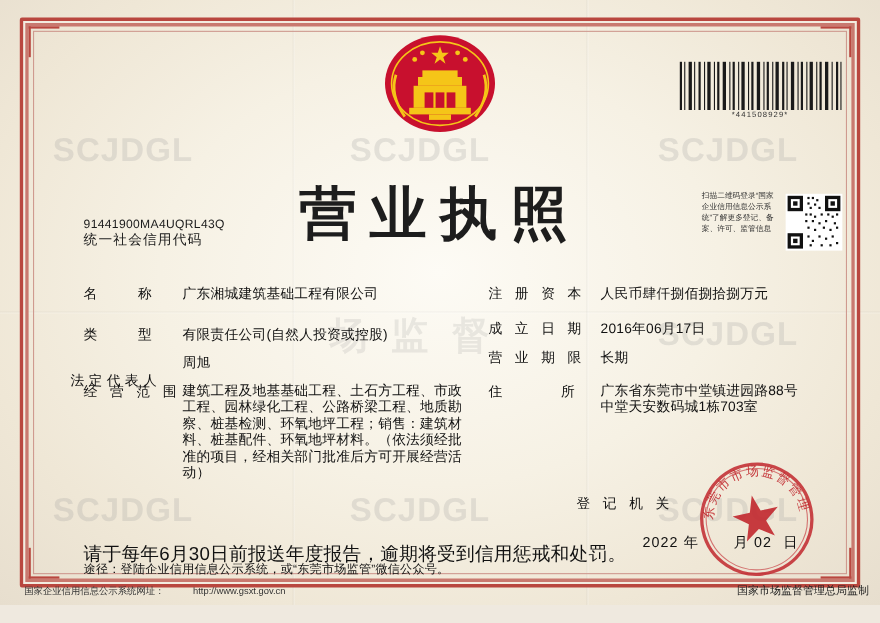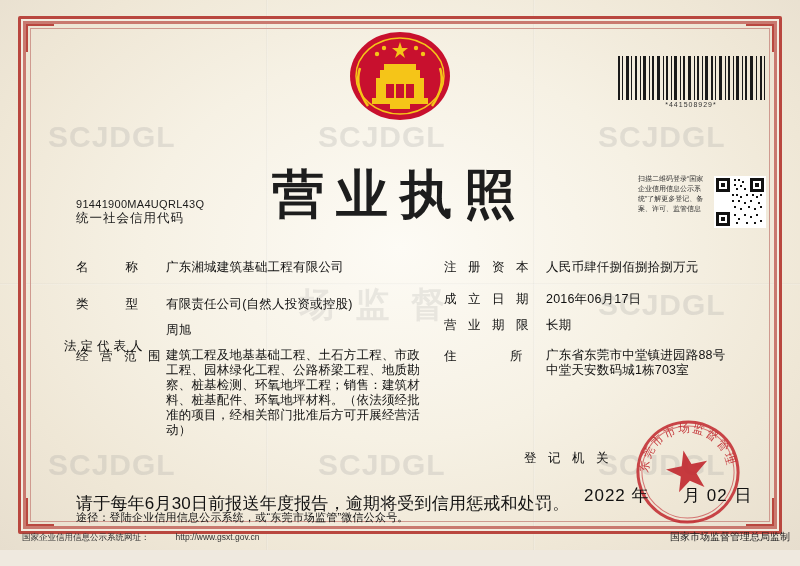--- a/index.html
+++ b/index.html
@@ -71,21 +71,21 @@
   .qr{position:absolute;right:34px;top:176px;width:52px;height:52px;}
   .qr-text{position:absolute;right:92px;top:174px;width:70px;font-size:7px;line-height:10px;color:#333;text-align:left;}
 
   
   .field-label{position:absolute;font-size:12.5px;color:#111;letter-spacing:4px;white-space:nowrap;}
   .field-value{position:absolute;font-size:12.5px;color:#111;letter-spacing:0.2px;white-space:nowrap;}
   .field-value.multi{white-space:normal;line-height:15px;}
 
   
   .reg-label{position:absolute;left:524px;top:450px;font-size:12.5px;color:#111;letter-spacing:4px;}
-  .date-line{position:absolute;left:584px;top:484px;font-size:17px;color:#111;letter-spacing:1px;}
+  .date-line{position:absolute;left:584px;top:484px;font-size:13px;color:#111;letter-spacing:1px;}
 
   
   .seal{position:absolute;right:58px;top:418px;width:108px;height:108px;}
 
   
   .note1{position:absolute;left:76px;top:492px;font-size:17px;color:#111;letter-spacing:0.2px;}
   .note2{position:absolute;left:76px;top:510px;font-size:11px;color:#111;letter-spacing:0.2px;}
   .foot-left{position:absolute;left:8px;bottom:6px;font-size:8.5px;color:#333;padding-left:14px;}
   .foot-right{position:absolute;right:10px;bottom:6px;font-size:10px;color:#222;}
 </style>

